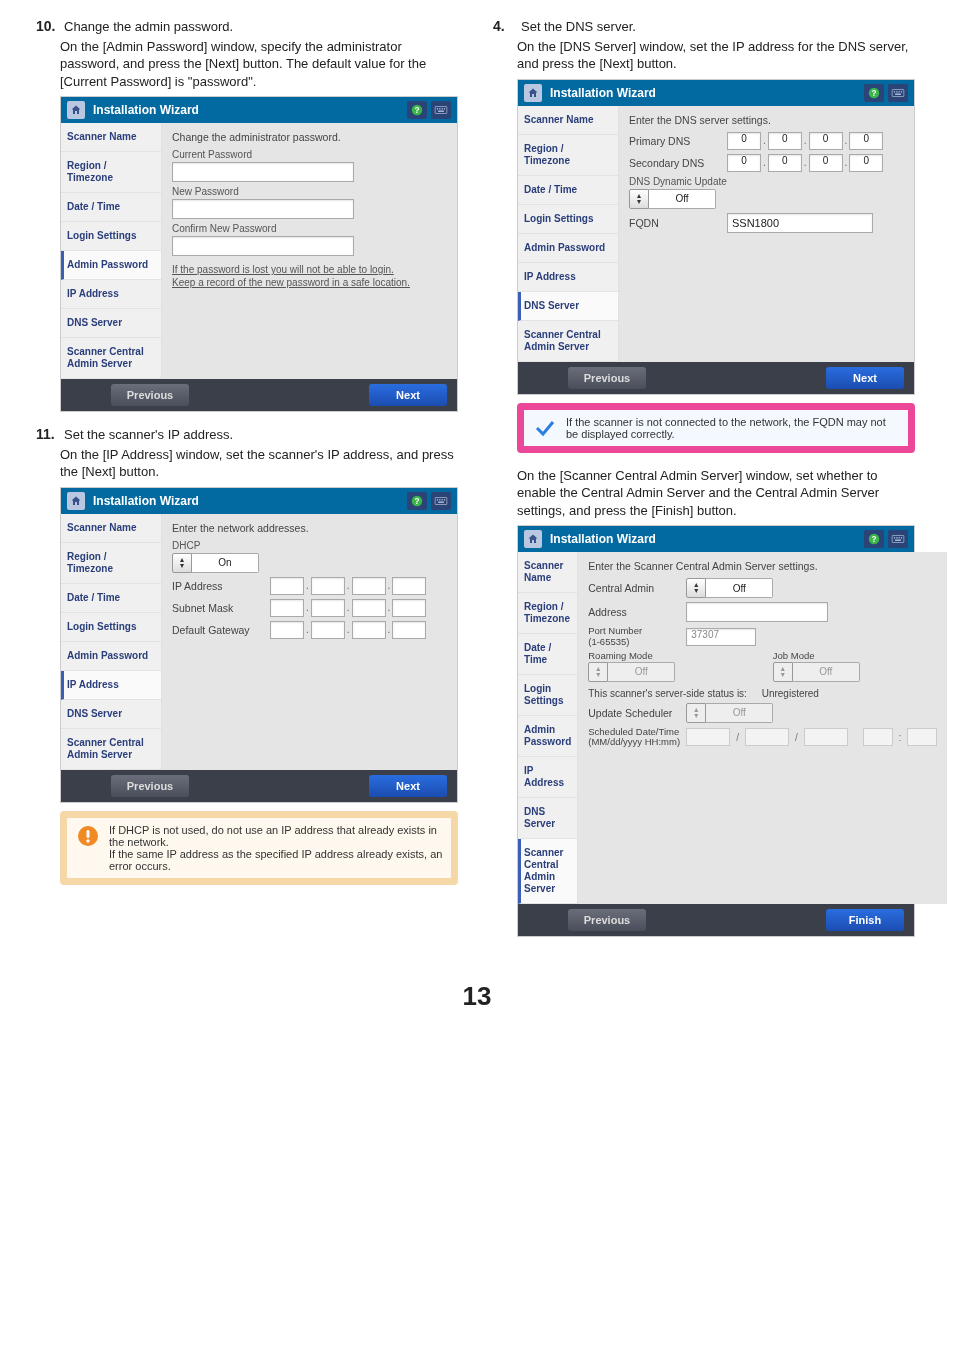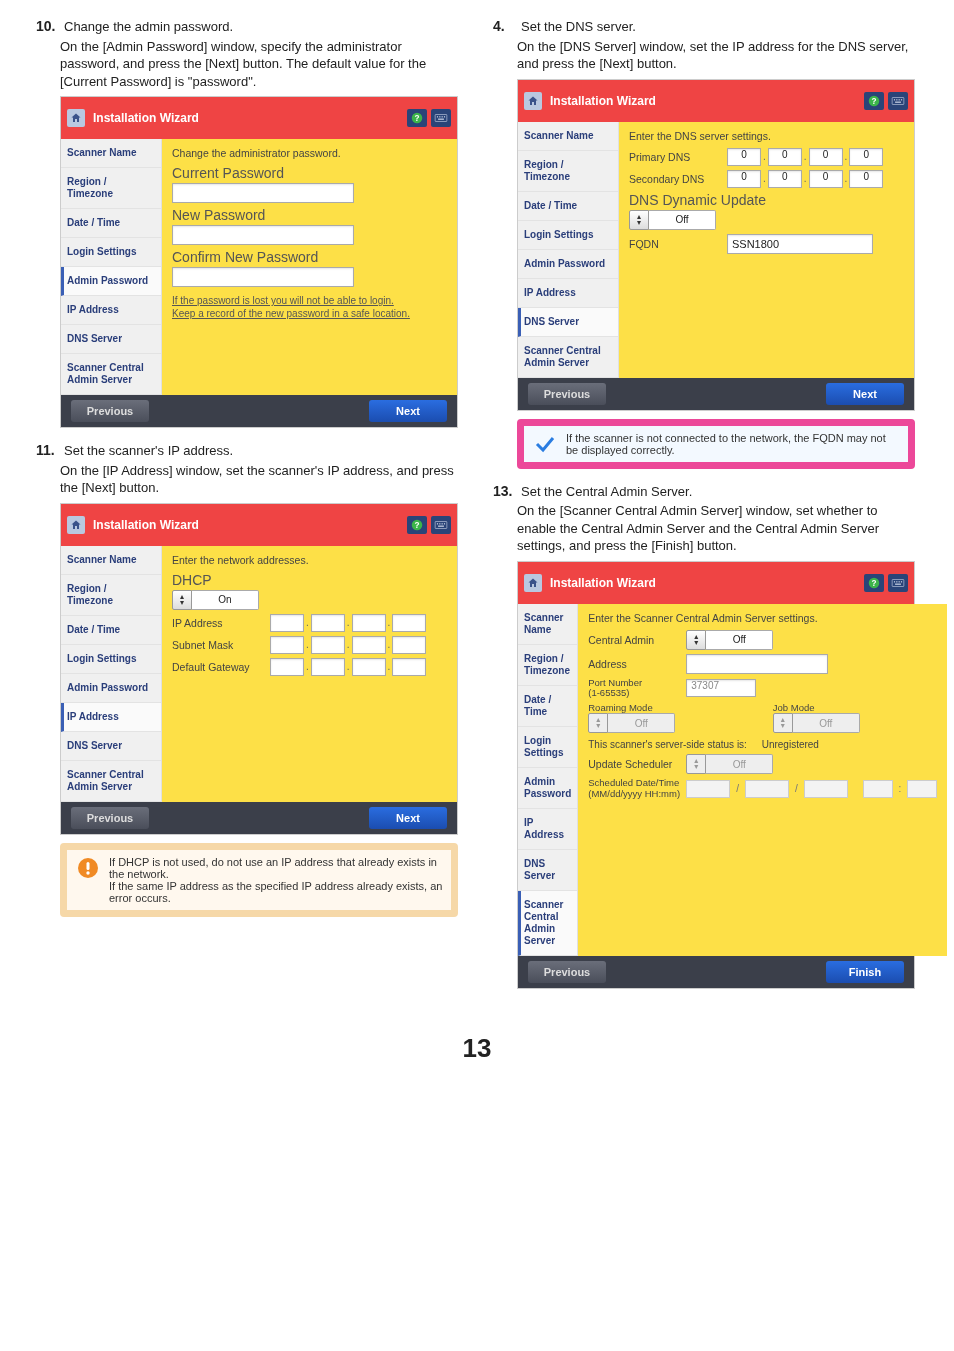--- a/index.html
+++ b/index.html
@@ -48,23 +48,23 @@
   }
   .wizard {
     margin: 6px 0 0 24px;
     width: 398px;
     border: 1px solid #ccc;
     background: #f8f8f8;
     box-sizing: border-box;
     font-size: 11px;
   }
   .wizard-titlebar {
-    background: #ef4444;
+    background: #0369a1;
     color: #fff;
-    height: 42px;
+    height: 26px;
     display: flex;
     align-items: center;
     padding: 0 6px;
     gap: 8px;
   }
   .tb-home {
     width: 18px;
     height: 18px;
     background: #b9c8e0;
     border-radius: 2px;
@@ -100,24 +100,24 @@
     line-height: 1.2;
   }
   .sidenav .nitem.active {
     border-left: 3px solid #3a5fb5;
     padding-left: 3px;
     background: #fafafa;
   }
   .pane {
     flex: 1;
     padding: 8px 10px 4px 10px;
-    background: #fde047;
+    background: #e5e5e5;
   }
   .pane-desc { color:#444; margin-bottom:6px; font-size:10.5px;}
-  .pane label.field-lbl { display:block; color:#555; font-size:14px; margin-top:4px; margin-bottom:2px;}
+  .pane label.field-lbl { display:block; color:#555; font-size:10px; margin-top:4px; margin-bottom:2px;}
   .txt {
     width: 180px; height: 18px; border:1px solid #aaa; background:#fff;
     box-shadow: inset 0 1px 2px rgba(0,0,0,.1);
   }
   .txt.sm { width:34px; height:18px; text-align:center; font-size:10px; padding:0 2px; box-sizing:border-box;}
   .txt.med {width:140px;}
   .txt.port {width:70px; color:#888; font-size:10px; padding-left:4px; box-sizing:border-box;}
   .row { display:flex; align-items:center; gap:6px; margin:4px 0;}
   .row .rlabel { width: 92px; color:#444; font-size:10.5px;}
   .row .rlabel.sm { font-size:9.5px; line-height:1.1;}
@@ -137,21 +137,21 @@
     padding:0 8px;border-radius:0 2px 2px 0;
   }
   .toggle.disabled .tbtn, .toggle.disabled .tval { color:#999; background:#eee;}
   .note-tiny {font-size:10px;color:#555;margin-top:8px;text-decoration:underline;}
   .wizard-footer {
     background:#3b3f4a;height:32px;display:flex;align-items:center;justify-content:space-between;
     padding:0 10px;
   }
   .wbtn {
     width:78px;height:22px;border-radius:3px;display:flex;align-items:center;justify-content:center;
-    font-size:11px;font-weight:bold;
+    font-size:11px;font-weight:bold;margin-left:40px;
   }
   .wbtn.prev { background:linear-gradient(#6a6e7a,#4a4e5a); color:#ddd;}
   .wbtn.next { background:linear-gradient(#2a6de0,#1b4db0); color:#fff;}
   .callout {
     margin:8px 0 0 24px; width:398px; border:7px solid #ec4899; background:#f3f9ff;
     border-radius:4px; display:flex; gap:8px; padding:6px 8px; box-sizing:border-box;
     font-size:11px; color:#333;
   }
   .callout.warn { border-color:#f6d8a8; background:#fff8ee;}
   .callout .cicon { width:26px; flex-shrink:0; display:flex; align-items:flex-start; justify-content:center;}
@@ -444,24 +444,20 @@
           <div class="cicon">
             <svg viewBox="0 0 24 24">
                 <polyline points="4,12 10,18 20,6" fill="none" stroke="#2a7de1" stroke-width="3"></polyline>
               </svg>
           </div>
           <div>If the scanner is not connected to the network, the FQDN may not be displayed correctly.</div>
         </div>
       </div>
 
       <div class="step">
-        <div class="step-head">
-          <div class="step-num">13.</div>
-          <div class="step-title">Set the Central Admin Server.</div>
-        </div>
         <div class="step-body">On the [Scanner Central Admin Server] window, set whether to enable the Central Admin Server and the Central Admin Server settings, and press the [Finish] button.</div>
 
         <div class="wizard">
           <div class="wizard-titlebar">
             <div class="tb-home">
                 <svg viewBox="0 0 24 24">
                   <path d="M12 3l9 8h-3v9h-4v-6H10v6H6v-9H3z"></path>
                 </svg>
               </div>
             <div class="tb-title">Installation Wizard</div>

